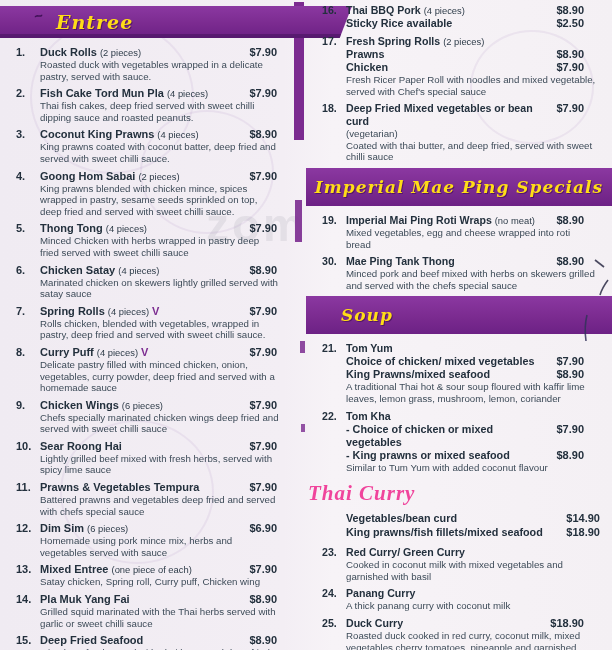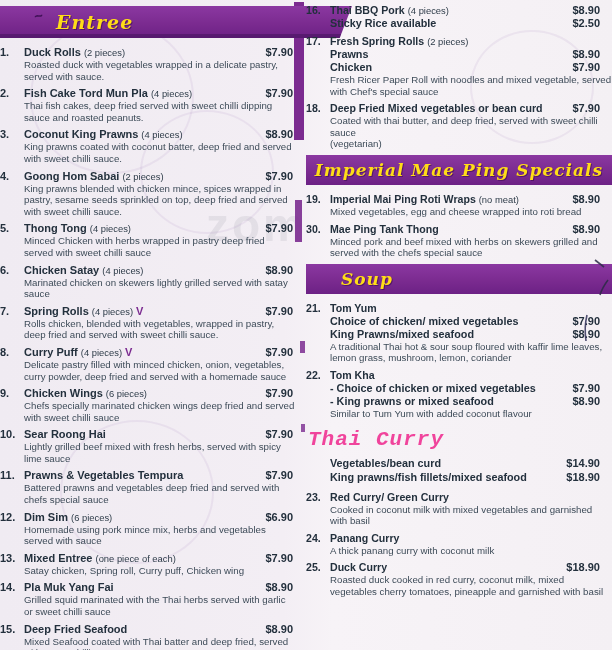--- a/index.html
+++ b/index.html
@@ -12,55 +12,55 @@
   .wm-circle{position:absolute;border:2px solid rgba(152,112,176,0.10);border-radius:50%;}
   .wm-zom{position:absolute;left:206px;top:198px;font-size:46px;font-weight:bold;
     color:rgba(115,115,130,0.12);letter-spacing:3px;}
   .seg{position:absolute;background:#7b2b90;}
 
   
   .col-left{position:absolute;left:0;top:6px;width:296px;}
   .col-right{position:absolute;left:306px;top:4px;width:306px;}
 
   
-  .band{height:30px;background:linear-gradient(180deg,#8b38a1 0%,#7b2b90 55%,#6c2185 100%);
+  .band{height:38px;background:linear-gradient(180deg,#8b38a1 0%,#7b2b90 55%,#6c2185 100%);
     display:flex;align-items:center;margin:4px 0 8px;position:relative;}
   .band .lbl{font-family:"DejaVu Serif",serif;font-style:italic;font-weight:bold;
     color:#ffdd17;font-size:17px;letter-spacing:1px;text-shadow:1px 1px 0 rgba(55,8,75,.55);
     white-space:nowrap;}
   .band-entree{width:296px;height:32px;margin:0 0 8px;padding-left:56px;
     clip-path:polygon(0 0,100% 0,96.5% 100%,0 100%);
     box-shadow:inset 0 -4px 0 rgba(60,15,85,.45);}
   .band-entree .lbl{font-size:19px;}
   .band-entree .tilde{position:absolute;left:34px;top:1px;color:#3f1157;font-weight:bold;
     font-size:15px;transform:rotate(-12deg);}
   .band-imperial{justify-content:center;}
   .band-soup .lbl,.band-main .lbl{margin-left:35px;}
 
   
-  .item{margin:0 0 5px;}
+  .item{margin:0 16px 5px;}
   .head{display:flex;align-items:baseline;}
   .num{flex:0 0 24px;font-weight:bold;font-size:11px;}
   .ttl{flex:1;font-weight:bold;font-size:11px;line-height:13px;}
   .col-right .ttl,.col-right .num{font-size:10.6px;}
   .ql{font-weight:normal;font-size:9.4px;color:#2e3c49;}
   .vg{color:#7b2b90;font-weight:bold;}
   .pr{font-weight:bold;font-size:11px;margin-left:6px;white-space:nowrap;}
   .col-left .head{padding-right:3px;}
   .col-right .head,.col-right .subline,.col-right .plist-row{padding-right:12px;}
   .desc{margin-left:24px;font-size:9.7px;line-height:11.6px;color:#3d4b58;}
   .subline{display:flex;align-items:baseline;margin-left:24px;font-weight:bold;
     font-size:10.8px;line-height:13px;}
   .subline .sl{flex:1;}
 
   
-  .script-pink{font-family:Liberation Mono, monospace;font-style:italic;font-weight:bold;
+  .script-pink{font-family:Liberation Serif, serif;font-style:italic;font-weight:bold;
     color:#f0449c;font-size:21px;letter-spacing:1px;margin:8px 0 5px 2px;}
   .plist{margin:0 0 7px;}
-  .plist-row{display:flex;align-items:baseline;margin-left:24px;font-weight:bold;
+  .plist-row{display:flex;align-items:baseline;margin-left:40px;font-weight:bold;
     font-size:10.8px;line-height:14px;justify-content:center;}
   .plist-row .sl{flex:1;}
 
   
   .scribble{position:absolute;left:575px;top:252px;}
 </style>
 </head>
 <body>
 
 <div class="page">
@@ -231,22 +231,22 @@
           <span class="pr">$7.90</span>
         </div>
         <div class="desc">Fresh Ricer Paper Roll with noodles and mixed vegetable, served with Chef's special sauce</div>
       </div>
       <div class="item">
         <div class="head">
           <span class="num">18.</span>
           <span class="ttl"><span class="nm">Deep Fried Mixed vegetables or bean curd</span></span>
           <span class="pr">$7.90</span>
         </div>
+        <div class="desc">(vegetarian)</div>
         <div class="desc">Coated with thai butter, and deep fried, served with sweet chilli sauce</div>
-        <div class="desc">(vegetarian)</div>
       </div>
       <div class="band band-imperial">
         <span class="lbl">Imperial Mae Ping Specials</span>
       </div>
       <div class="item">
         <div class="head">
           <span class="num">19.</span>
           <span class="ttl"><span class="nm">Imperial Mai Ping Roti Wraps</span> <span class="ql">(no meat)</span></span>
           <span class="pr">$8.90</span>
         </div>

